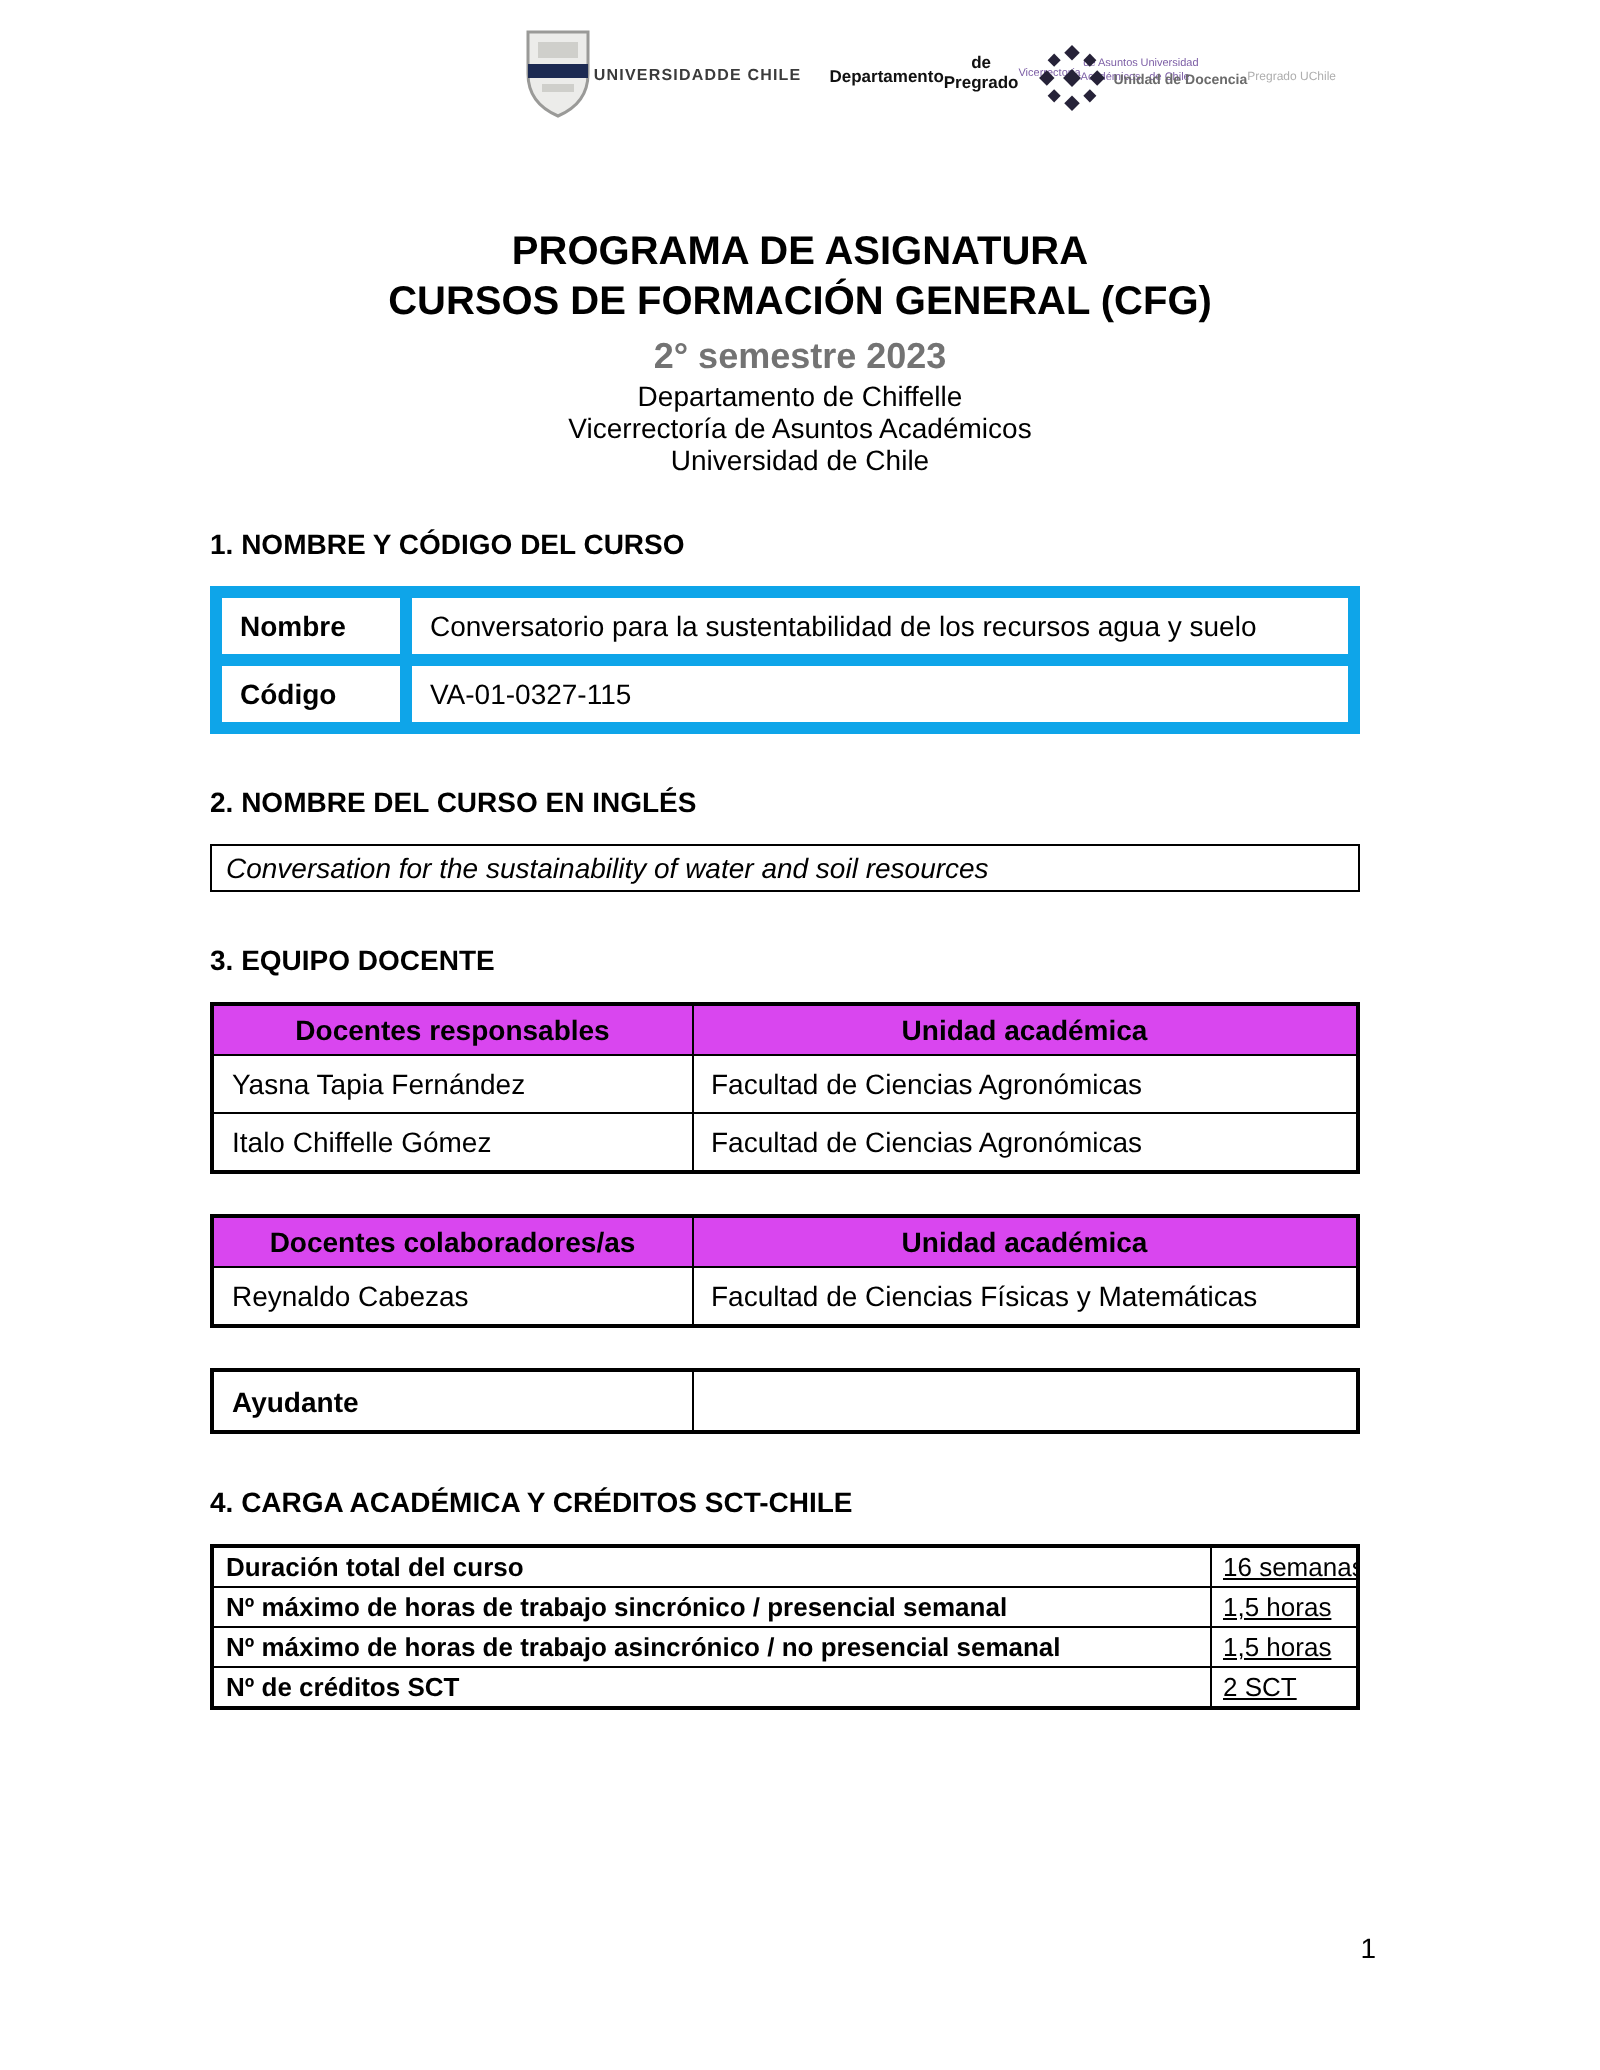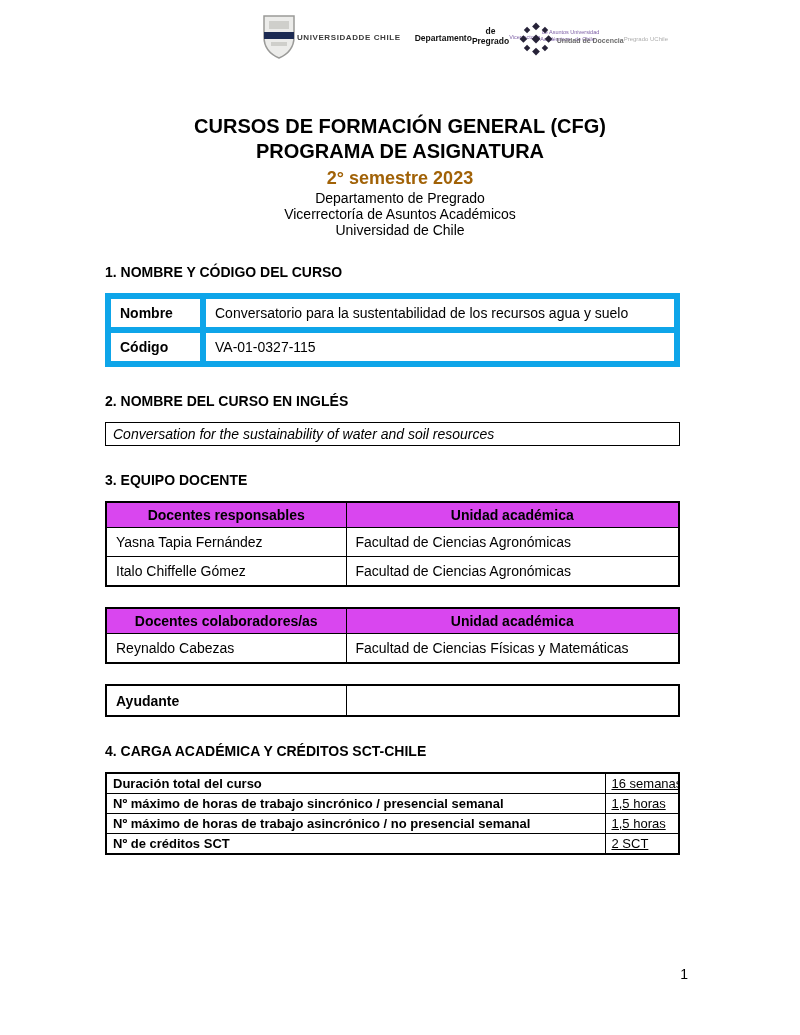--- a/index.html
+++ b/index.html
@@ -17,21 +17,21 @@
   .logo.pregrado { margin-top:12px; width:86px; }
   .dp-title { font-size:8.5px; font-weight:bold; color:#111; line-height:10px; margin-top:3px; }
   .dp-sub { font-size:5.5px; color:#7D5FA6; line-height:7px; }
   .logo.docencia { margin-top:4px; }
   .ud-line1 { font-size:7px; font-weight:bold; color:#6b6b6b; line-height:9px; margin-top:2px; }
   .ud-line2 { font-size:6px; color:#aeaeae; line-height:8px; }
 
   
   .title-block { text-align:center; margin-top:6px; }
   .title-main { font-size:20px; font-weight:bold; line-height:25px; }
-  .title-semester { font-size:18px; font-weight:bold; color:#a16207; line-height:24px; margin-top:2px; }
+  .title-semester { font-size:18px; font-weight:bold; color:#737373; line-height:24px; margin-top:2px; }
   .title-sub { font-size:14px; line-height:16px; }
 
   
   .content { padding:0 120px 0 105px; }
   .section-heading { font-size:14px; font-weight:bold; margin-top:26px; margin-bottom:13px; }
 
   table { border-collapse:collapse; width:100%; table-layout:fixed; }
   td { border:6px solid #0ea5e9; font-size:14px; padding:6px 9px; vertical-align:middle;
        overflow:hidden; }
   .tbl-thin { border:1px solid #000; }
@@ -101,24 +101,24 @@
           <rect x="-2.2" y="-2.2" width="4.4" height="4.4" transform="translate(28.5,11.5) rotate(45)"></rect>
           <rect x="-2.2" y="-2.2" width="4.4" height="4.4" transform="translate(11.5,11.5) rotate(45)"></rect>
         </g>
       </svg>
       <div class="ud-line1">Unidad de Docencia</div>
       <div class="ud-line2">Pregrado UChile</div>
     </div>
   </div>
 
   <div class="title-block">
+    <div class="title-main">PROGRAMA DE ASIGNATURA</div>
     <div class="title-main">CURSOS DE FORMACIÓN GENERAL (CFG)</div>
-    <div class="title-main">PROGRAMA DE ASIGNATURA</div>
     <div class="title-semester">2° semestre 2023</div>
-    <div class="title-sub">Departamento de Pregrado</div>
+    <div class="title-sub">Departamento de Chiffelle</div>
     <div class="title-sub">Vicerrectoría de Asuntos Académicos</div>
     <div class="title-sub">Universidad de Chile</div>
   </div>
 
   <div class="content">
 
     <div class="section-heading">1. NOMBRE Y CÓDIGO DEL CURSO</div>
     <table class="s1 tbl-thin">
       <tbody>
           <tr>

